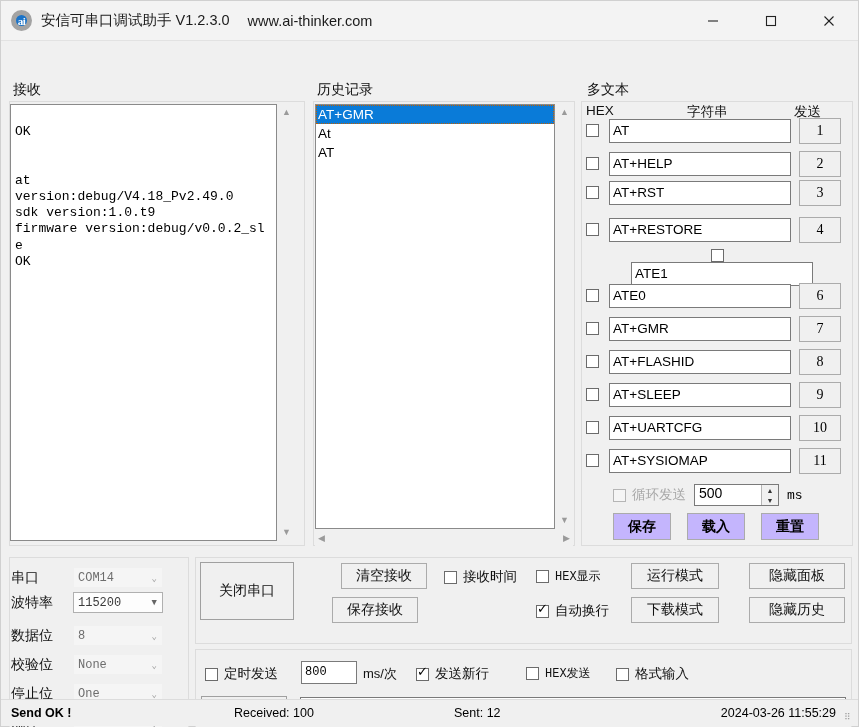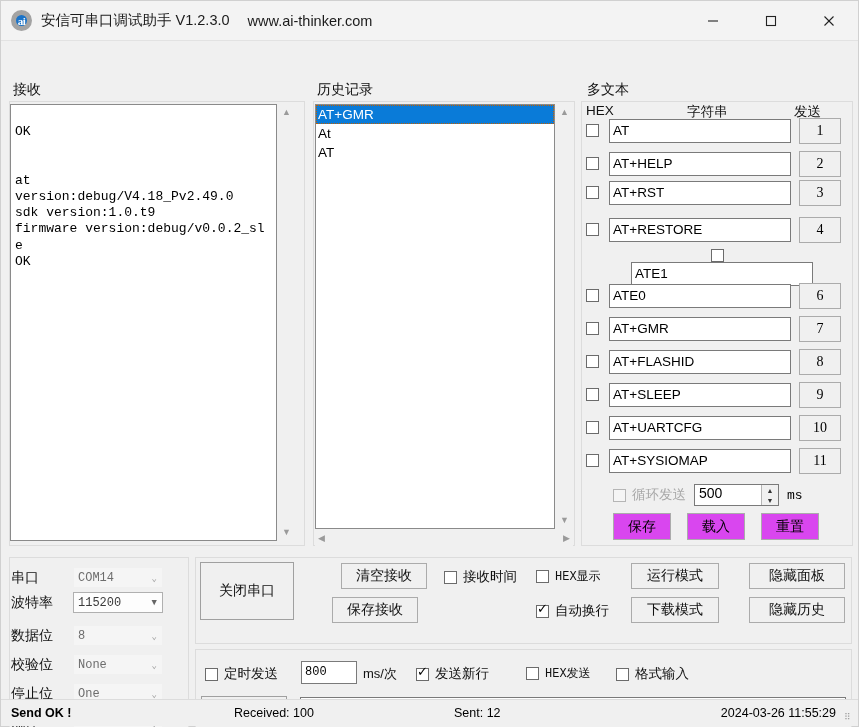--- a/index.html
+++ b/index.html
@@ -217,23 +217,23 @@
   }
   .spin-btns span { font-size: 7px; line-height: 1; color: #333; }
   .ms-label { margin-left: 8px; font-size: 13px; color: #000; font-family: "Liberation Mono", monospace; }
 
   #mbtn-row {
     position: absolute; left: 612px; top: 472px;
     display: flex; gap: 16px;
   }
   .mbig-btn {
     width: 58px; height: 27px;
-    background: #d946ef; border: 1px solid #ababab;
+    background: #c4b5fd; border: 1px solid #ababab;
     font-size: 14px; color: #000;
-    display: flex; align-items: center; justify-content: center;
+    display: flex; align-items: center; justify-content: center; font-weight: bold;
   }
 
   
   #serial-group {
     position: absolute; left: 8px; top: 516px;
     width: 180px; height: 174px;
     border: 1px solid #dcdcdc;
     background: #f0f0f0;
   }
   .srow {

